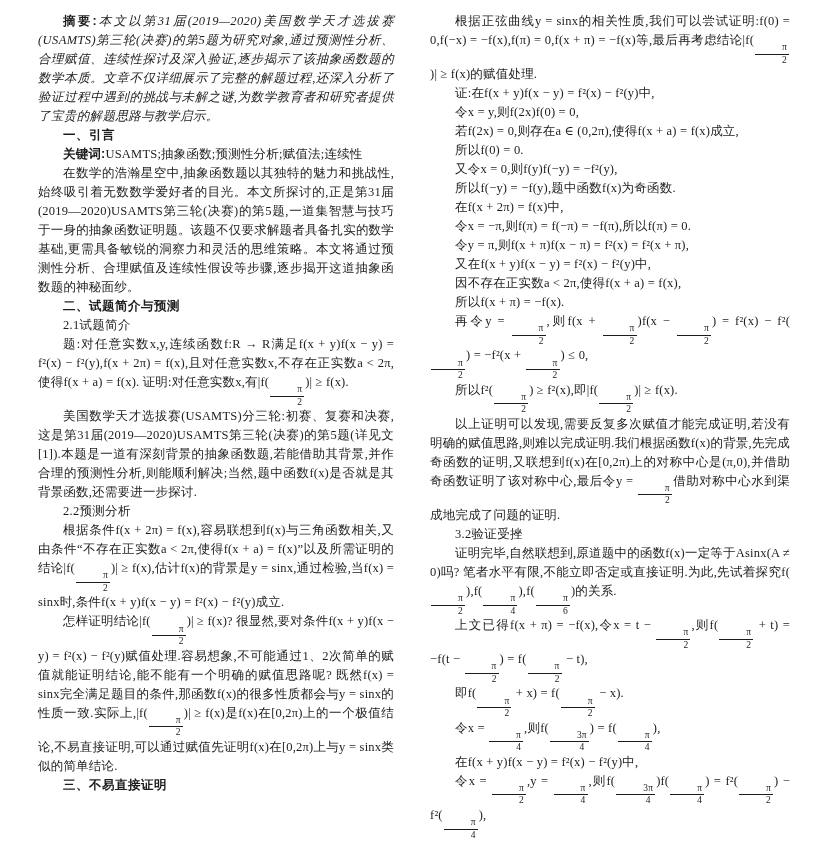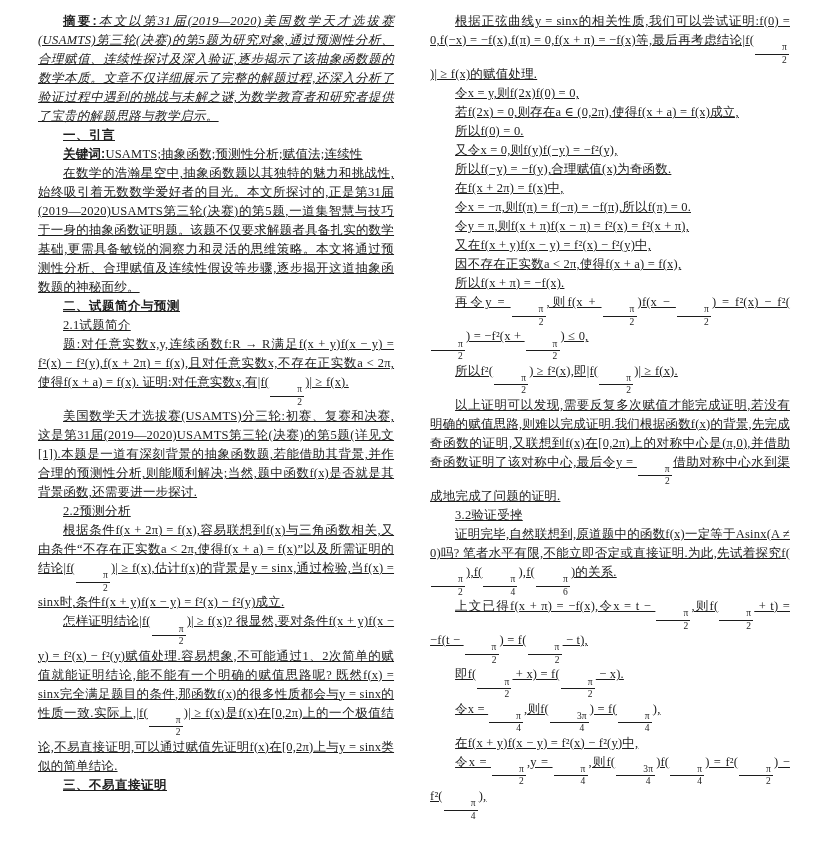--- a/index.html
+++ b/index.html
@@ -5,21 +5,21 @@
   html,body{margin:0;padding:0;}
   body{
     width:813px;height:853px;overflow:hidden;
     background:#ffffff;color:#1c1c1c;
     font-family:"Liberation Serif","DejaVu Serif",serif;
     font-size:12.5px;line-height:19px;
   }
   .page{
     box-sizing:border-box;width:813px;height:853px;
     padding:12px 23px 0 38px;
-    display:flex;gap:36px;text-decoration:underline;
+    display:flex;gap:36px;
   }
   .col{box-sizing:border-box;}
   .col-left{width:364px;}
   .col-right{width:368px;}
   p.para{margin:0;padding:0;text-indent:2em;text-align:justify;letter-spacing:0.2px;}
   p.h1{font-family:"Liberation Sans","DejaVu Sans",sans-serif;font-weight:bold;letter-spacing:0.5px;}
   p.h2{letter-spacing:0.3px;}
   p.abstract{font-style:italic;letter-spacing:0.4px;}
   p.abstract .plabel,p.keywords .plabel{
     font-style:normal;font-weight:bold;
@@ -62,25 +62,26 @@
             <span class="num">π</span>
             <span class="den">2</span>
           </span>)| ≥ f(x)是f(x)在[0,2π)上的一个极值结论,不易直接证明,可以通过赋值先证明f(x)在[0,2π)上与y = sinx类似的简单结论.</span></p>
       <p class="para h1"><span>三、不易直接证明</span></p>
     </div>
   <div class="col col-right">
       <p class="para body"><span>根据正弦曲线y = sinx的相关性质,我们可以尝试证明:f(0) = 0,f(−x) = −f(x),f(π) = 0,f(x + π) = −f(x)等,最后再考虑结论|f(<span class="frac">
             <span class="num">π</span>
             <span class="den">2</span>
           </span>)| ≥ f(x)的赋值处理.</span></p>
+      <p class="para body"><span>证:在f(x + y)f(x − y) = f²(x) − f²(y)中,</span></p>
       <p class="para body"><span>令x = y,则f(2x)f(0) = 0,</span></p>
       <p class="para body"><span>若f(2x) = 0,则存在a ∈ (0,2π),使得f(x + a) = f(x)成立,</span></p>
       <p class="para body"><span>所以f(0) = 0.</span></p>
       <p class="para body"><span>又令x = 0,则f(y)f(−y) = −f²(y),</span></p>
-      <p class="para body"><span>所以f(−y) = −f(y),合理赋值(x)为奇函数.</span></p>
+      <p class="para body"><span>所以f(−y) = −f(y),题中函数f(x)为奇函数.</span></p>
       <p class="para body"><span>在f(x + 2π) = f(x)中,</span></p>
       <p class="para body"><span>令x = −π,则f(π) = f(−π) = −f(π),所以f(π) = 0.</span></p>
       <p class="para body"><span>令y = π,则f(x + π)f(x − π) = f²(x) = f²(x + π),</span></p>
       <p class="para body"><span>又在f(x + y)f(x − y) = f²(x) − f²(y)中,</span></p>
       <p class="para body"><span>因不存在正实数a &lt; 2π,使得f(x + a) = f(x),</span></p>
       <p class="para body"><span>所以f(x + π) = −f(x).</span></p>
       <p class="para body"><span>再令y = <span class="frac">
             <span class="num">π</span>
             <span class="den">2</span>
           </span>,则f(x + <span class="frac">

